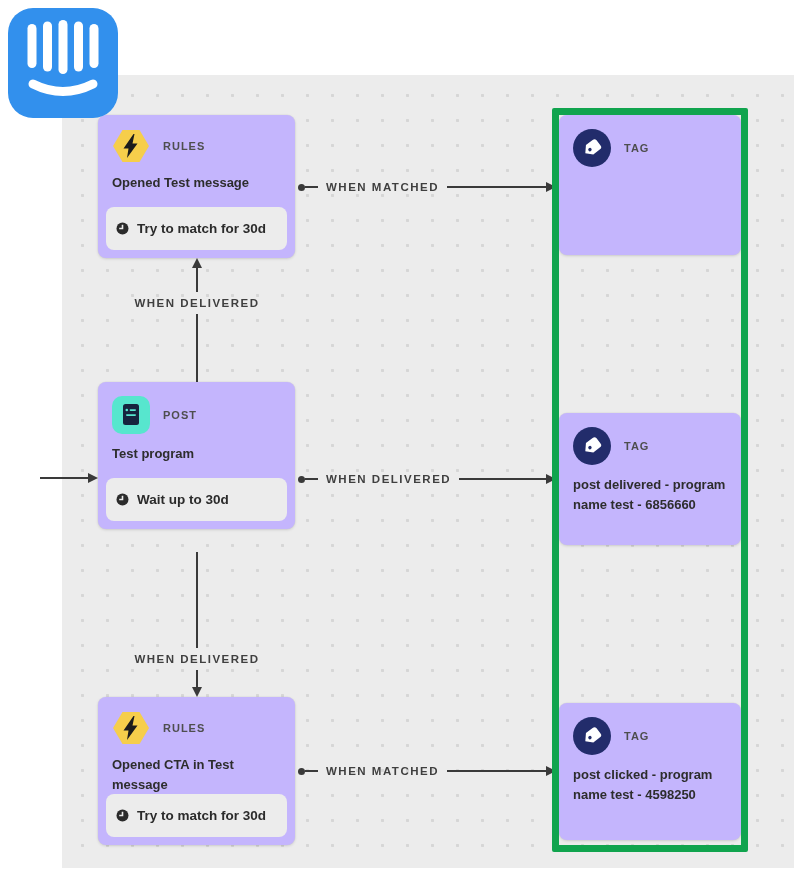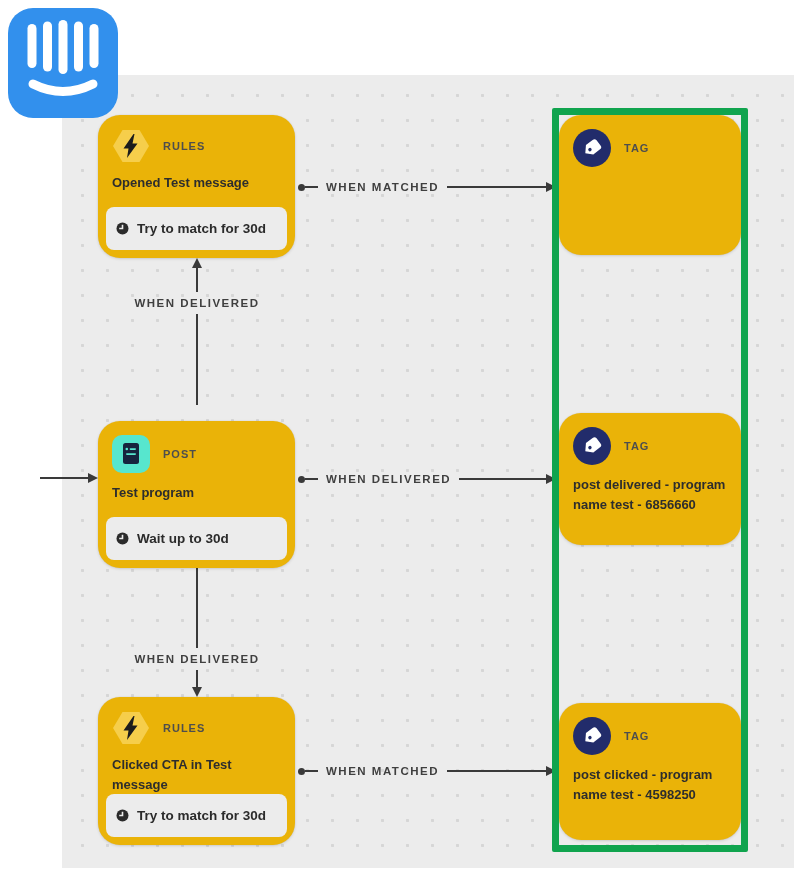--- a/index.html
+++ b/index.html
@@ -13,21 +13,21 @@
     background-color:#ececec;
     background-image:radial-gradient(#d6d6d6 1.4px, transparent 1.5px);
     background-size:25px 25px;background-position:8px 8px;
     z-index:1;
   }
   .logo{
     position:absolute;left:8px;top:8px;width:110px;height:110px;z-index:9;
   }
   
   .card{
-    position:absolute;background:#eab308;border-radius:22px;z-index:3;
+    position:absolute;background:#c4b5fd;border-radius:8px;z-index:3;
     box-shadow:0 1px 3px rgba(0,0,0,.13), 0 0 0 0.5px rgba(0,0,0,.04);
   }
   .card-head{display:flex;align-items:center;gap:13px;padding:14px 14px 0 14px;}
   .type-label{
     font-size:11px;font-weight:700;letter-spacing:1px;color:#4e4e4e;
   }
   .card-title{
     margin-top:10px;padding:0 14px;font-size:13px;font-weight:700;
     color:#2d2d2d;line-height:1.5;
   }
@@ -102,21 +102,21 @@
     <span class="icon-box">
       <svg width="13" height="13" viewBox="0 0 13 13">
         <circle cx="6.5" cy="6.5" r="6" fill="#2b2b2b"></circle>
         <path d="M6.5 2.8 V6.5 H3.2" stroke="#ececec" stroke-width="1.6" fill="none"></path>
       </svg>
     </span>
     <span>Try to match for 30d</span>
   </div>
 </div>
 
-<div class="card" style="left:98px;top:421px;width:197px;height:147px">
+<div class="card" style="left:98px;top:382px;width:197px;height:147px">
   <div class="card-head">
     <span class="icon-box">
       <svg width="38" height="38" viewBox="0 0 38 38">
         <rect width="38" height="38" rx="10" fill="#57E6CE"></rect>
         <rect x="11" y="8" width="16" height="21" rx="2.5" fill="#16243e"></rect>
         <circle cx="14.8" cy="14" r="1.3" fill="#57E6CE"></circle>
         <rect x="17.6" y="13.2" width="6.4" height="1.7" rx="0.8" fill="#57E6CE"></rect>
         <rect x="14" y="18.2" width="10" height="1.7" rx="0.8" fill="#57E6CE"></rect>
       </svg>
     </span>
@@ -137,21 +137,21 @@
 <div class="card" style="left:98px;top:697px;width:197px;height:148px">
   <div class="card-head">
     <span class="icon-box">
       <svg width="38" height="34" viewBox="0 0 38 34">
         <polygon points="10.5,1 27.5,1 37,17 27.5,33 10.5,33 1,17" fill="#F6CE4B"></polygon>
         <path d="M21.5 5 L11.5 19.5 H16.5 L15 29 L25.5 14.5 H20.5 L22.5 5 Z" fill="#1c1c1c"></path>
       </svg>
     </span>
     <span class="type-label">RULES</span>
   </div>
-  <div class="card-title">Clicked CTA in Test message</div>
+  <div class="card-title">Opened CTA in Test message</div>
   <div class="card-footer">
     <span class="icon-box">
       <svg width="13" height="13" viewBox="0 0 13 13">
         <circle cx="6.5" cy="6.5" r="6" fill="#2b2b2b"></circle>
         <path d="M6.5 2.8 V6.5 H3.2" stroke="#ececec" stroke-width="1.6" fill="none"></path>
       </svg>
     </span>
     <span>Try to match for 30d</span>
   </div>
 </div>

